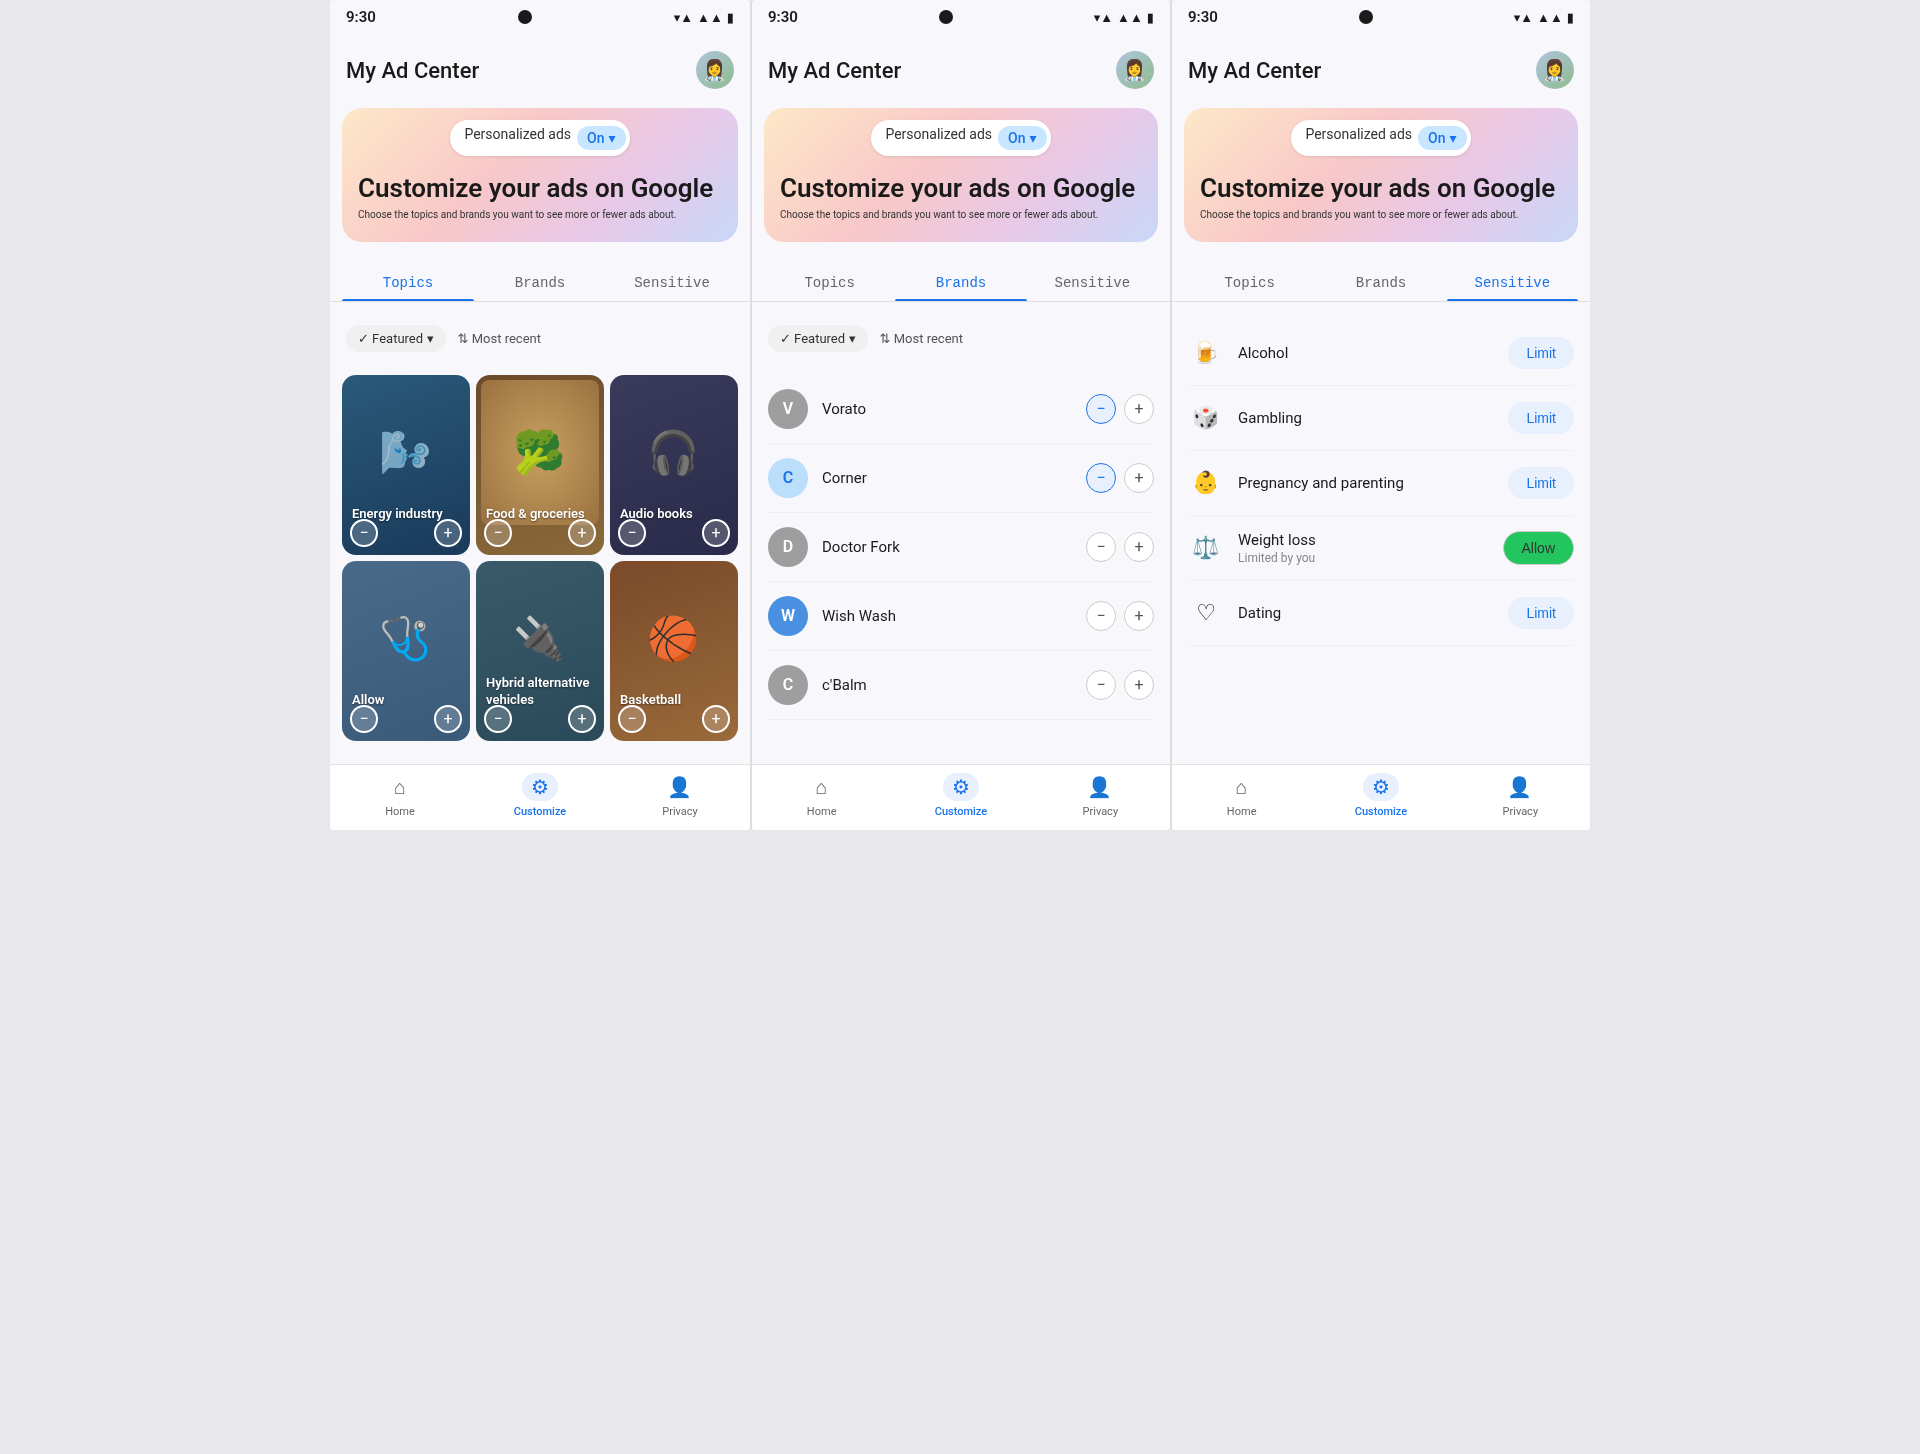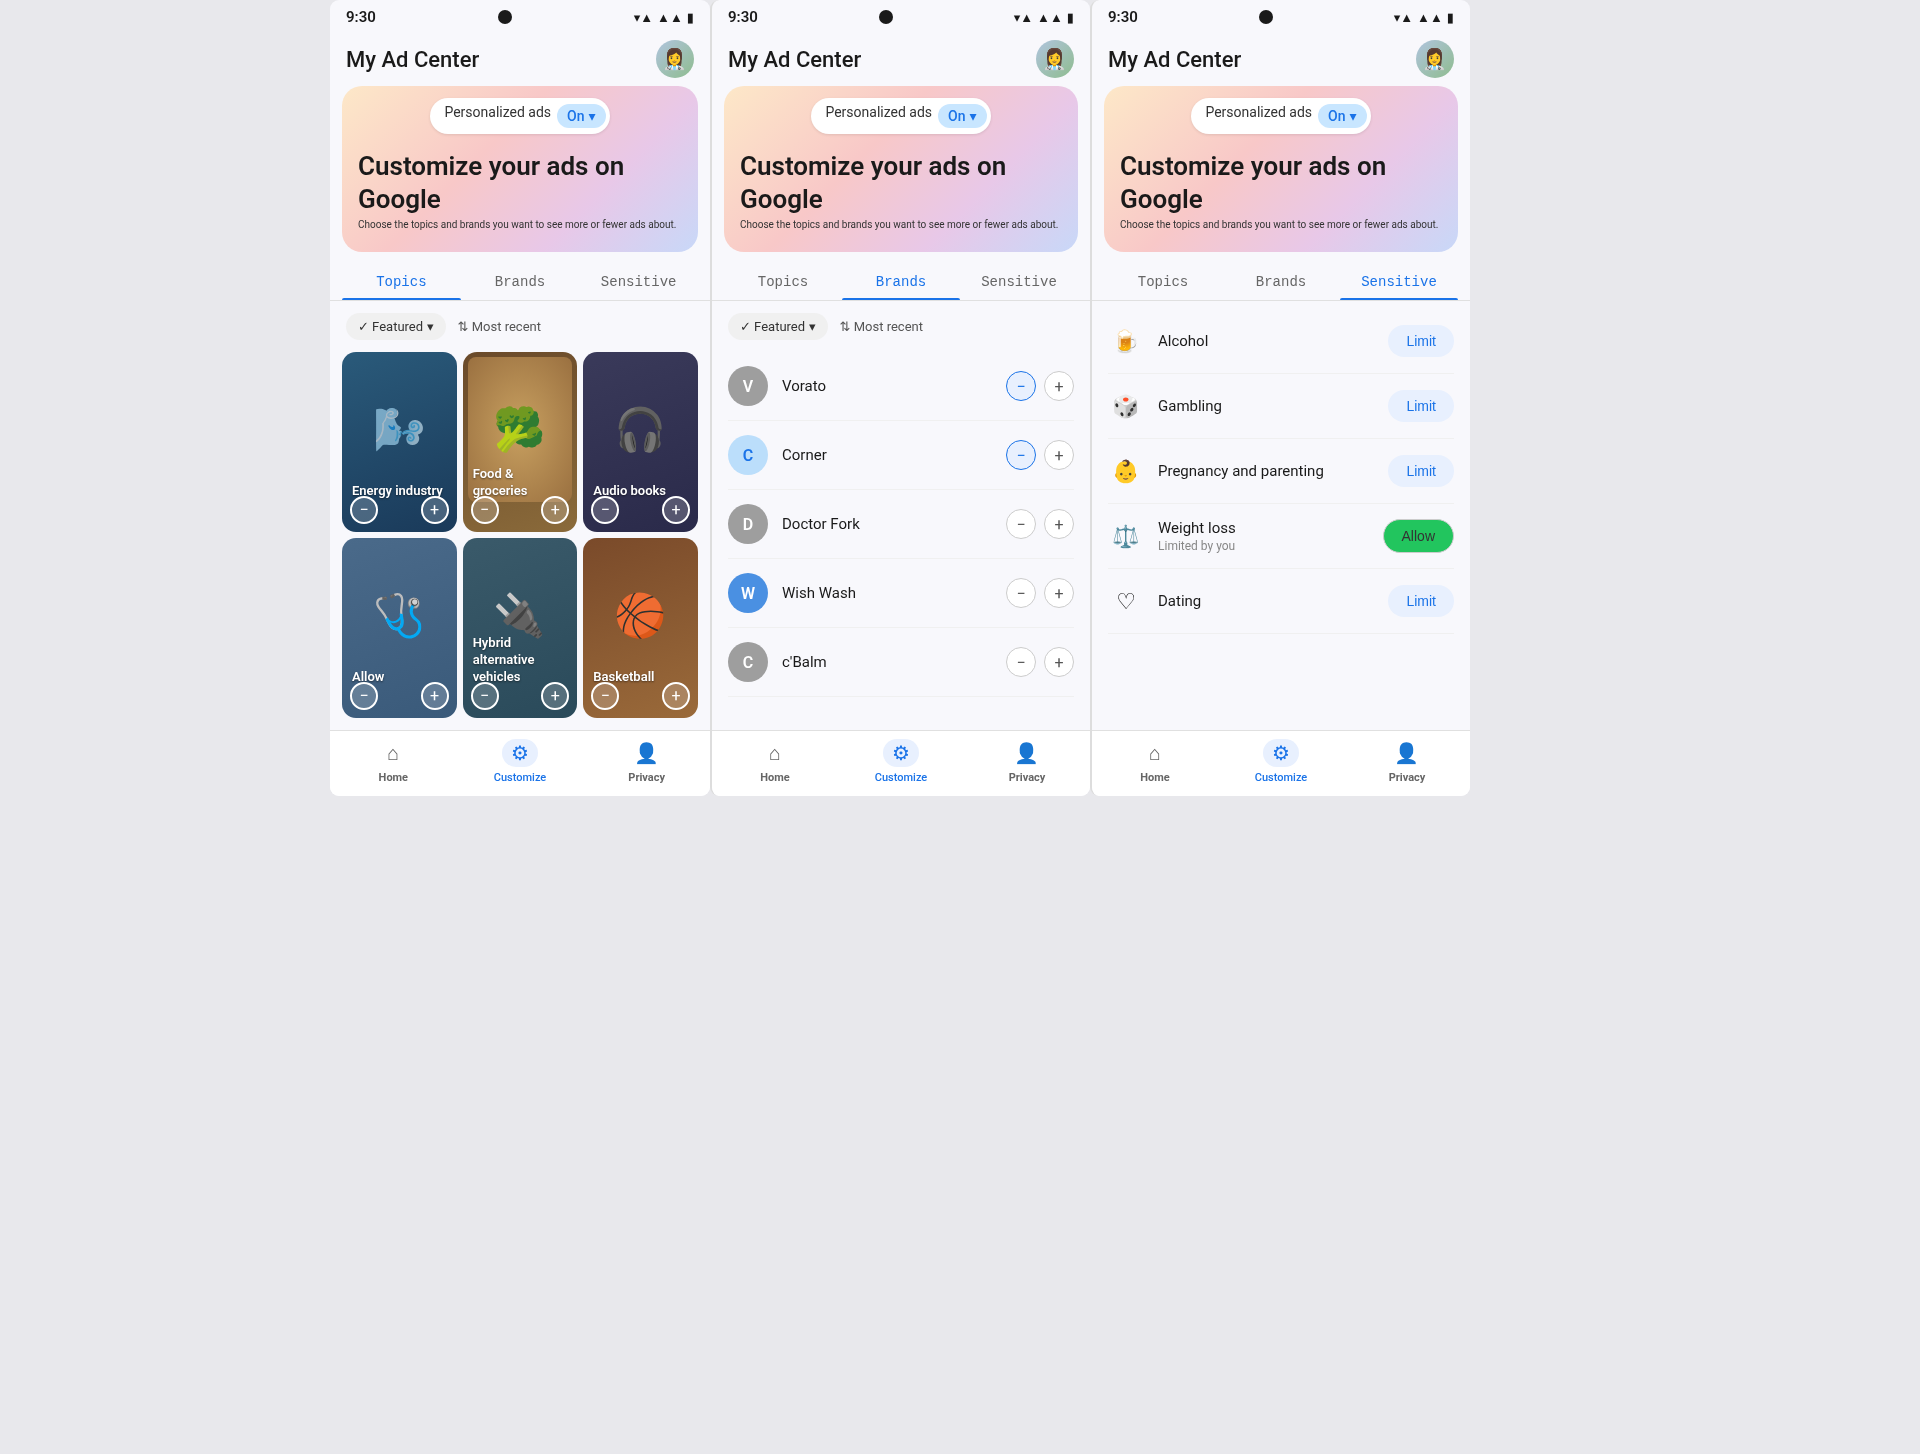--- a/index.html
+++ b/index.html
@@ -12,27 +12,28 @@
       font-family: 'Google Sans', Roboto, Arial, sans-serif;
       padding: 0;
     }
     .screens-container {
       display: flex;
       flex-direction: row;
       gap: 0;
       width: 1260px;
     }
     .phone-screen {
-      width: 380px;
+      width: 420px;
       background: #f8f8fc;
-      border-radius: 9px;
+      border-radius: 4px;
       overflow: hidden;
       display: flex;
       flex-direction: column;
       position: relative;
+      gap: 11px;
     }
     .phone-screen + .phone-screen {
       border-left: 2px solid #ddd;
     }
 
     
     .status-bar {
       display: flex;
       align-items: center;
       justify-content: space-between;
@@ -447,21 +448,20 @@
       color: #666;
     }
     .nav-icon.active-nav {
       background: #e8f0fe;
       border-radius: 14px;
       color: #1a73e8;
     }
     .nav-label {
       font-size: 11px;
       color: #666;
-      font-weight: bold;
     }
     .nav-label.active-nav-label {
       color: #1a73e8;
       font-weight: 500;
     }
   </style>
 </head>
 <body>
 
 <div class="screens-container">

